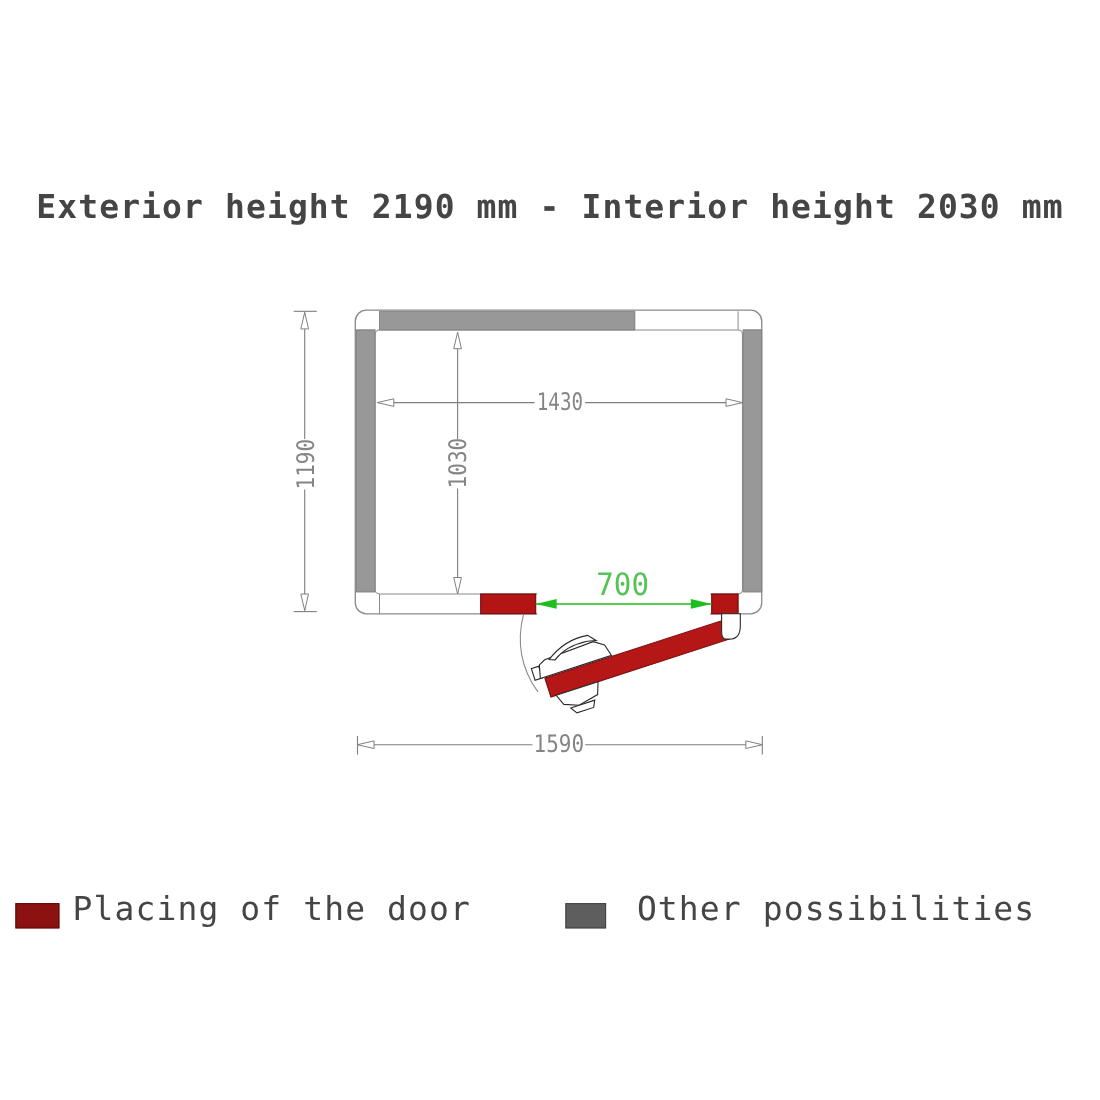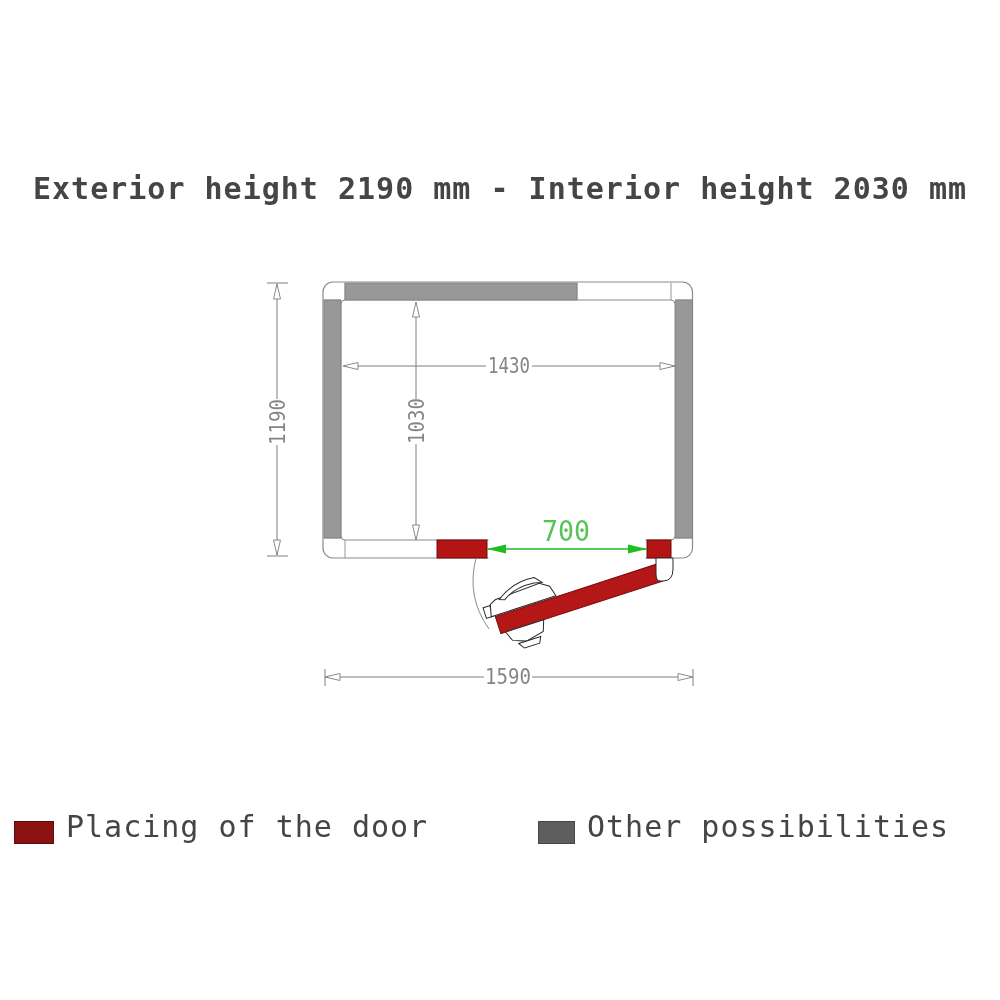--- a/index.html
+++ b/index.html
@@ -11,21 +11,21 @@
   .title{
     position:absolute;top:172px;left:0;width:1000px;
     text-align:center;font-size:30px;line-height:34px;
     color:#454545;letter-spacing:1px;white-space:nowrap;
     font-weight:700;
   }
   .plan-svg{position:absolute;left:0;top:0;}
   .legend{position:absolute;top:764px;left:0;width:1000px;height:32px;}
   .legend-item{position:absolute;display:flex;align-items:flex-end;height:32px;margin-top:48px;}
   .legend-item.first{left:14px;}
-  .legend-item.second{left:538px;}
+  .legend-item.second{left:514px;gap:16px;}
   .swatch{display:inline-block;margin-right:12px;}
   .swatch.red{width:38px;height:21px;background:#8c1111;border:1px solid #5f0a0a;}
   .swatch.gray{width:35px;height:21px;background:#5e5e5e;border:1px solid #454545;}
   .legend-label{
     font-size:30px;color:#454545;letter-spacing:1px;white-space:nowrap;
   }
   svg text{font-family:"DejaVu Sans Mono","Liberation Mono",monospace;}
   .dim-text{fill:#858585;font-size:22px;}
   .dim-text-green{fill:#55c355;font-size:28px;}
 </style>

